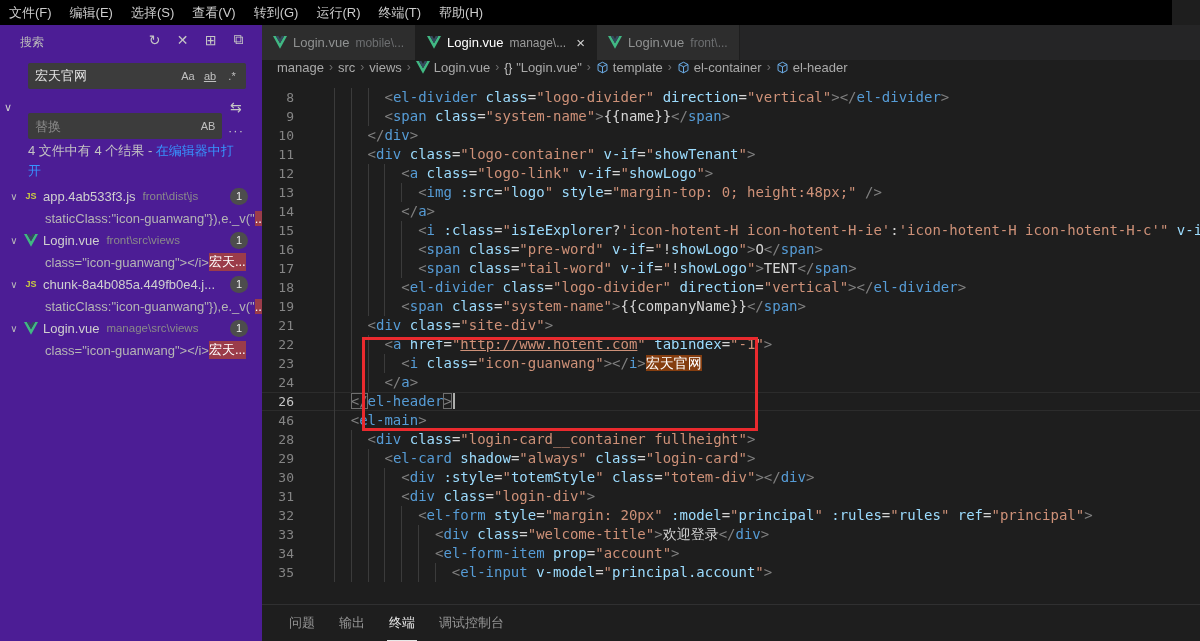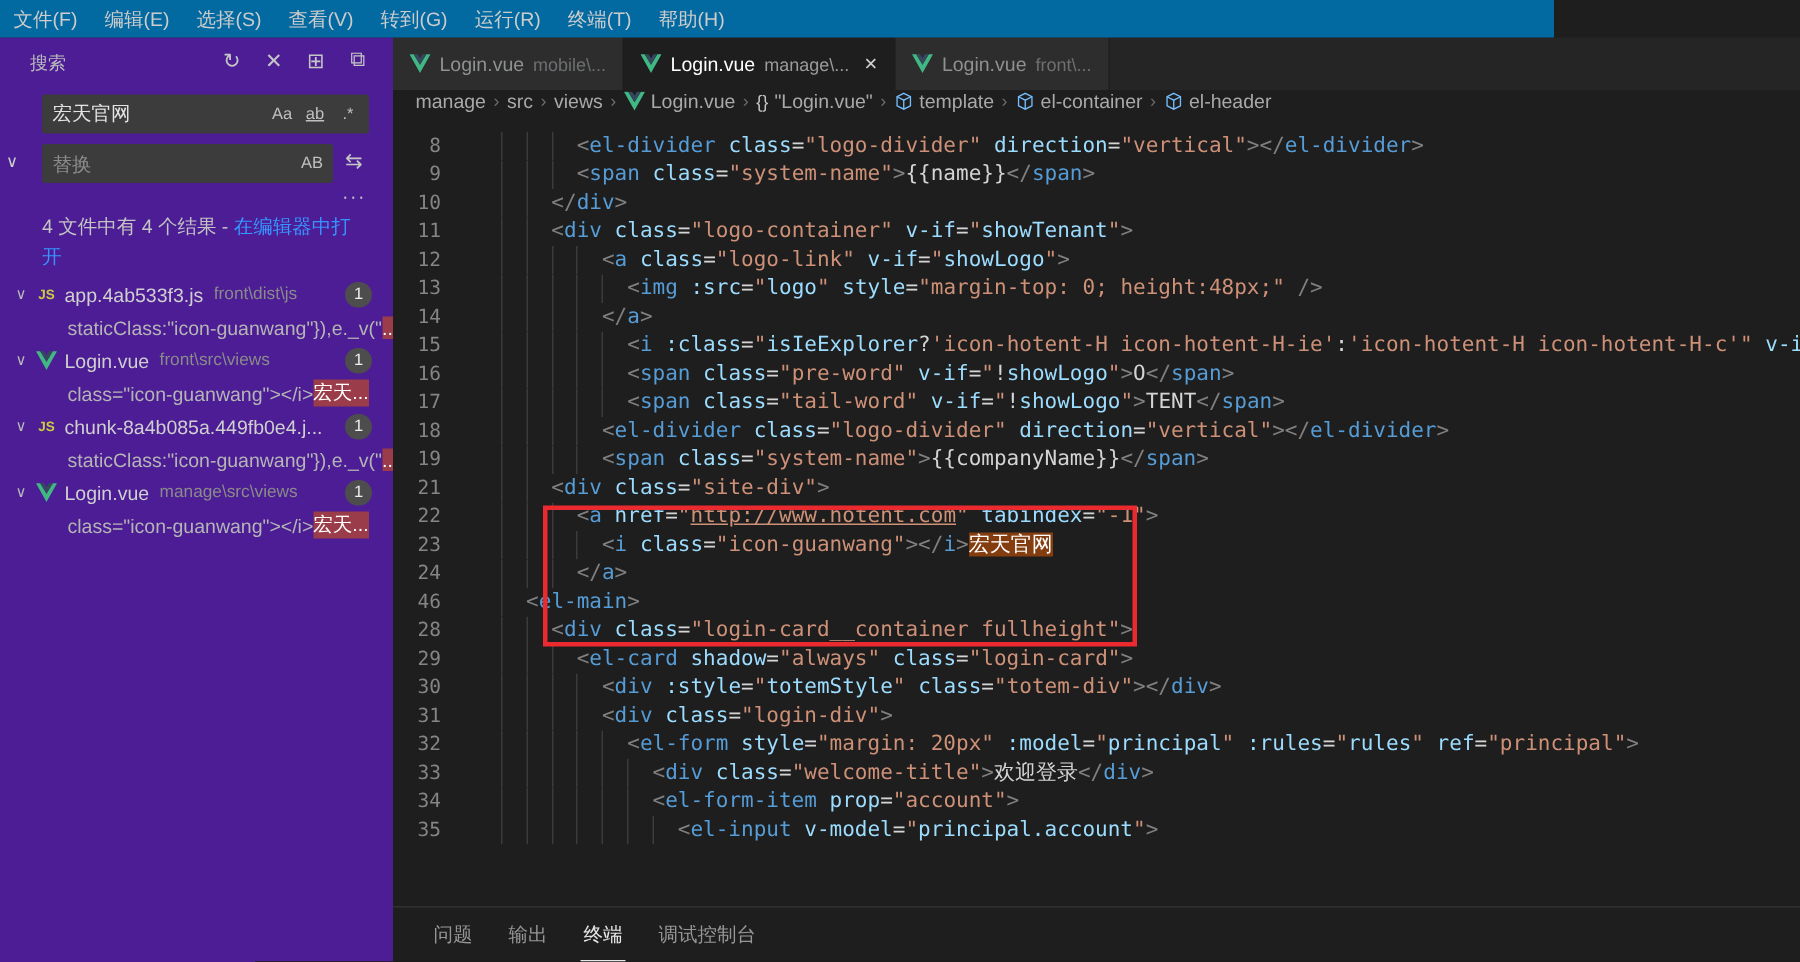--- a/index.html
+++ b/index.html
@@ -2,37 +2,37 @@
 <html><head>
 <meta charset="utf-8">
 <style>
   html,body{margin:0;padding:0;}
   body{
     width:1200px;height:641px;position:relative;overflow:hidden;
     background:#1e1e1e;font-family:"Liberation Sans",sans-serif;
     -webkit-font-smoothing:antialiased;
   }
   
-  .titlebar{position:absolute;left:0;top:0;width:1036px;height:25px;background:#0369a1;display:flex;align-items:center;z-index:3;}
+  .titlebar{position:absolute;left:0;top:0;width:1172px;height:25px;background:#000000;display:flex;align-items:center;z-index:3;}
   .menu-item{color:#cccccc;font-size:13px;line-height:25px;padding:0 9px;cursor:default;}
   .window-title{position:absolute;left:793px;top:0;line-height:25px;font-size:13px;color:#cbcbcb;white-space:nowrap;}
   
   .sidebar{position:absolute;left:0;top:25px;width:262px;height:616px;background:#4c1d95;color:#cccccc;z-index:2;}
   .sb-title{position:absolute;left:20px;top:9px;font-size:12px;color:#bbbbbb;}
   .sb-actions{position:absolute;right:14px;top:5px;display:flex;gap:9px;}
   .sb-actions .aicon{width:19px;height:19px;font-size:14px;color:#c5c5c5;display:flex;align-items:center;justify-content:center;cursor:pointer;}
   .fold-chev{position:absolute;left:4px;top:76px;font-size:11px;color:#cccccc;cursor:pointer;}
   .inputbox{position:absolute;background:#3c3c3c;height:26px;border-radius:2px;display:flex;align-items:center;font-size:13px;}
   .inputbox input{background:transparent;border:none;outline:none;color:#e3e3e3;font-size:13px;font-family:"Liberation Sans",sans-serif;flex:1;min-width:0;padding:0 0 0 7px;}
   .inputbox input::placeholder{color:#8b8b8b;}
   .in-icons{display:flex;align-items:center;gap:6px;padding:0 6px 0 2px;}
   .opt-icon{font-size:11px;color:#c0c0c0;min-width:16px;text-align:center;cursor:pointer;}
   .opt-underline{text-decoration:underline;}
   .search-box{left:28px;top:38px;width:218px;}
-  .replace-box{left:28px;top:71px;width:194px;}
+  .replace-box{left:28px;top:88px;width:194px;}
   .replace-all-btn{position:absolute;left:230px;top:74px;font-size:14px;color:#c5c5c5;cursor:pointer;}
   .more-actions{position:absolute;right:18px;top:98px;color:#c5c5c5;font-size:13px;letter-spacing:1px;cursor:pointer;}
   .summary{position:absolute;left:28px;top:116px;width:214px;font-size:13px;line-height:20px;color:#c3c3c3;}
   .summary a{color:#3794ff;text-decoration:none;cursor:pointer;}
   .results{position:absolute;left:0;top:160px;width:262px;}
   .res-file,.res-match{height:22px;display:flex;align-items:center;font-size:13px;white-space:nowrap;overflow:hidden;cursor:pointer;}
   .res-file{padding-left:6px;}
   .chev{width:16px;font-size:10px;color:#b8b8b8;text-align:center;flex:0 0 16px;}
   .fic{flex:0 0 18px;display:flex;align-items:center;justify-content:center;}
   .jsicon{color:#cbcb41;font-weight:bold;font-size:9px;letter-spacing:0;}
@@ -289,20 +289,21 @@
         <div class="crow"><span class="guide" style="left: 71.86px;"></span><span class="guide" style="left: 88.72px;"></span><span class="guide" style="left: 105.58px;"></span><span class="guide" style="left: 122.44px;"></span><span class="ln">14</span><span class="ct">          <span class="sp">&lt;/</span><span class="st">a</span><span class="sp">&gt;</span></span></div>
         <div class="crow"><span class="guide" style="left: 71.86px;"></span><span class="guide" style="left: 88.72px;"></span><span class="guide" style="left: 105.58px;"></span><span class="guide" style="left: 122.44px;"></span><span class="guide" style="left: 139.3px;"></span><span class="ln">15</span><span class="ct">            <span class="sp">&lt;</span><span class="st">i</span><span class="sa"> :class</span><span class="so">=</span><span class="ss">"</span><span class="sa">isIeExplorer</span><span class="so">?</span><span class="ss">'icon-hotent-H icon-hotent-H-ie'</span><span class="so">:</span><span class="ss">'icon-hotent-H icon-hotent-H-c'</span><span class="ss">"</span><span class="sa"> v-if</span></span></div>
         <div class="crow"><span class="guide" style="left: 71.86px;"></span><span class="guide" style="left: 88.72px;"></span><span class="guide" style="left: 105.58px;"></span><span class="guide" style="left: 122.44px;"></span><span class="guide" style="left: 139.3px;"></span><span class="ln">16</span><span class="ct">            <span class="sp">&lt;</span><span class="st">span</span><span class="sa"> class</span><span class="so">=</span><span class="ss">"pre-word"</span><span class="sa"> v-if</span><span class="so">=</span><span class="ss">"</span><span class="so">!</span><span class="sa">showLogo</span><span class="ss">"</span><span class="sp">&gt;</span><span class="sx">O</span><span class="sp">&lt;/</span><span class="st">span</span><span class="sp">&gt;</span></span></div>
         <div class="crow"><span class="guide" style="left: 71.86px;"></span><span class="guide" style="left: 88.72px;"></span><span class="guide" style="left: 105.58px;"></span><span class="guide" style="left: 122.44px;"></span><span class="guide" style="left: 139.3px;"></span><span class="ln">17</span><span class="ct">            <span class="sp">&lt;</span><span class="st">span</span><span class="sa"> class</span><span class="so">=</span><span class="ss">"tail-word"</span><span class="sa"> v-if</span><span class="so">=</span><span class="ss">"</span><span class="so">!</span><span class="sa">showLogo</span><span class="ss">"</span><span class="sp">&gt;</span><span class="sx">TENT</span><span class="sp">&lt;/</span><span class="st">span</span><span class="sp">&gt;</span></span></div>
         <div class="crow"><span class="guide" style="left: 71.86px;"></span><span class="guide" style="left: 88.72px;"></span><span class="guide" style="left: 105.58px;"></span><span class="guide" style="left: 122.44px;"></span><span class="ln">18</span><span class="ct">          <span class="sp">&lt;</span><span class="st">el-divider</span><span class="sa"> class</span><span class="so">=</span><span class="ss">"logo-divider"</span><span class="sa"> direction</span><span class="so">=</span><span class="ss">"vertical"</span><span class="sp">&gt;&lt;/</span><span class="st">el-divider</span><span class="sp">&gt;</span></span></div>
         <div class="crow"><span class="guide" style="left: 71.86px;"></span><span class="guide" style="left: 88.72px;"></span><span class="guide" style="left: 105.58px;"></span><span class="guide" style="left: 122.44px;"></span><span class="ln">19</span><span class="ct">          <span class="sp">&lt;</span><span class="st">span</span><span class="sa"> class</span><span class="so">=</span><span class="ss">"system-name"</span><span class="sp">&gt;</span><span class="so">{{companyName}}</span><span class="sp">&lt;/</span><span class="st">span</span><span class="sp">&gt;</span></span></div>
         <div class="crow"><span class="guide" style="left: 71.86px;"></span><span class="guide" style="left: 88.72px;"></span><span class="ln">21</span><span class="ct">      <span class="sp">&lt;</span><span class="st">div</span><span class="sa"> class</span><span class="so">=</span><span class="ss">"site-div"</span><span class="sp">&gt;</span></span></div>
         <div class="crow"><span class="guide" style="left: 71.86px;"></span><span class="guide" style="left: 88.72px;"></span><span class="guide" style="left: 105.58px;"></span><span class="ln">22</span><span class="ct">        <span class="sp">&lt;</span><span class="st">a</span><span class="sa"> href</span><span class="so">=</span><span class="ss">"</span><span class="ssu">http://www.hotent.com</span><span class="ss">"</span><span class="sa"> tabindex</span><span class="so">=</span><span class="ss">"-1"</span><span class="sp">&gt;</span></span></div>
         <div class="crow"><span class="guide" style="left: 71.86px;"></span><span class="guide" style="left: 88.72px;"></span><span class="guide" style="left: 105.58px;"></span><span class="guide" style="left: 122.44px;"></span><span class="ln">23</span><span class="ct">          <span class="sp">&lt;</span><span class="st">i</span><span class="sa"> class</span><span class="so">=</span><span class="ss">"icon-guanwang"</span><span class="sp">&gt;&lt;/</span><span class="st">i</span><span class="sp">&gt;</span><span class="sm">宏天官网</span></span></div>
         <div class="crow"><span class="guide" style="left: 71.86px;"></span><span class="guide" style="left: 88.72px;"></span><span class="guide" style="left: 105.58px;"></span><span class="ln">24</span><span class="ct">        <span class="sp">&lt;/</span><span class="st">a</span><span class="sp">&gt;</span></span></div>
+        <div class="crow cur"><span class="guide" style="left: 71.86px;"></span><span class="ln">26</span><span class="ct">    <span class="sb">&lt;/</span><span class="st">el-header</span><span class="sb">&gt;</span><span class="cursor"></span></span></div>
         <div class="crow"><span class="guide" style="left: 71.86px;"></span><span class="ln">46</span><span class="ct">    <span class="sp">&lt;</span><span class="st">el-main</span><span class="sp">&gt;</span></span></div>
         <div class="crow"><span class="guide" style="left: 71.86px;"></span><span class="guide" style="left: 88.72px;"></span><span class="ln">28</span><span class="ct">      <span class="sp">&lt;</span><span class="st">div</span><span class="sa"> class</span><span class="so">=</span><span class="ss">"login-card__container fullheight"</span><span class="sp">&gt;</span></span></div>
         <div class="crow"><span class="guide" style="left: 71.86px;"></span><span class="guide" style="left: 88.72px;"></span><span class="guide" style="left: 105.58px;"></span><span class="ln">29</span><span class="ct">        <span class="sp">&lt;</span><span class="st">el-card</span><span class="sa"> shadow</span><span class="so">=</span><span class="ss">"always"</span><span class="sa"> class</span><span class="so">=</span><span class="ss">"login-card"</span><span class="sp">&gt;</span></span></div>
         <div class="crow"><span class="guide" style="left: 71.86px;"></span><span class="guide" style="left: 88.72px;"></span><span class="guide" style="left: 105.58px;"></span><span class="guide" style="left: 122.44px;"></span><span class="ln">30</span><span class="ct">          <span class="sp">&lt;</span><span class="st">div</span><span class="sa"> :style</span><span class="so">=</span><span class="ss">"</span><span class="sa">totemStyle</span><span class="ss">"</span><span class="sa"> class</span><span class="so">=</span><span class="ss">"totem-div"</span><span class="sp">&gt;&lt;/</span><span class="st">div</span><span class="sp">&gt;</span></span></div>
         <div class="crow"><span class="guide" style="left: 71.86px;"></span><span class="guide" style="left: 88.72px;"></span><span class="guide" style="left: 105.58px;"></span><span class="guide" style="left: 122.44px;"></span><span class="ln">31</span><span class="ct">          <span class="sp">&lt;</span><span class="st">div</span><span class="sa"> class</span><span class="so">=</span><span class="ss">"login-div"</span><span class="sp">&gt;</span></span></div>
         <div class="crow"><span class="guide" style="left: 71.86px;"></span><span class="guide" style="left: 88.72px;"></span><span class="guide" style="left: 105.58px;"></span><span class="guide" style="left: 122.44px;"></span><span class="guide" style="left: 139.3px;"></span><span class="ln">32</span><span class="ct">            <span class="sp">&lt;</span><span class="st">el-form</span><span class="sa"> style</span><span class="so">=</span><span class="ss">"margin: 20px"</span><span class="sa"> :model</span><span class="so">=</span><span class="ss">"</span><span class="sa">principal</span><span class="ss">"</span><span class="sa"> :rules</span><span class="so">=</span><span class="ss">"</span><span class="sa">rules</span><span class="ss">"</span><span class="sa"> ref</span><span class="so">=</span><span class="ss">"principal"</span><span class="sp">&gt;</span></span></div>
         <div class="crow"><span class="guide" style="left: 71.86px;"></span><span class="guide" style="left: 88.72px;"></span><span class="guide" style="left: 105.58px;"></span><span class="guide" style="left: 122.44px;"></span><span class="guide" style="left: 139.3px;"></span><span class="guide" style="left: 156.16px;"></span><span class="ln">33</span><span class="ct">              <span class="sp">&lt;</span><span class="st">div</span><span class="sa"> class</span><span class="so">=</span><span class="ss">"welcome-title"</span><span class="sp">&gt;</span><span class="sx">欢迎登录</span><span class="sp">&lt;/</span><span class="st">div</span><span class="sp">&gt;</span></span></div>
         <div class="crow"><span class="guide" style="left: 71.86px;"></span><span class="guide" style="left: 88.72px;"></span><span class="guide" style="left: 105.58px;"></span><span class="guide" style="left: 122.44px;"></span><span class="guide" style="left: 139.3px;"></span><span class="guide" style="left: 156.16px;"></span><span class="ln">34</span><span class="ct">              <span class="sp">&lt;</span><span class="st">el-form-item</span><span class="sa"> prop</span><span class="so">=</span><span class="ss">"account"</span><span class="sp">&gt;</span></span></div>
         <div class="crow"><span class="guide" style="left: 71.86px;"></span><span class="guide" style="left: 88.72px;"></span><span class="guide" style="left: 105.58px;"></span><span class="guide" style="left: 122.44px;"></span><span class="guide" style="left: 139.3px;"></span><span class="guide" style="left: 156.16px;"></span><span class="guide" style="left: 173.02px;"></span><span class="ln">35</span><span class="ct">                <span class="sp">&lt;</span><span class="st">el-input</span><span class="sa"> v-model</span><span class="so">=</span><span class="ss">"</span><span class="sa">principal.account</span><span class="ss">"</span><span class="sp">&gt;</span></span></div>
       </div>

